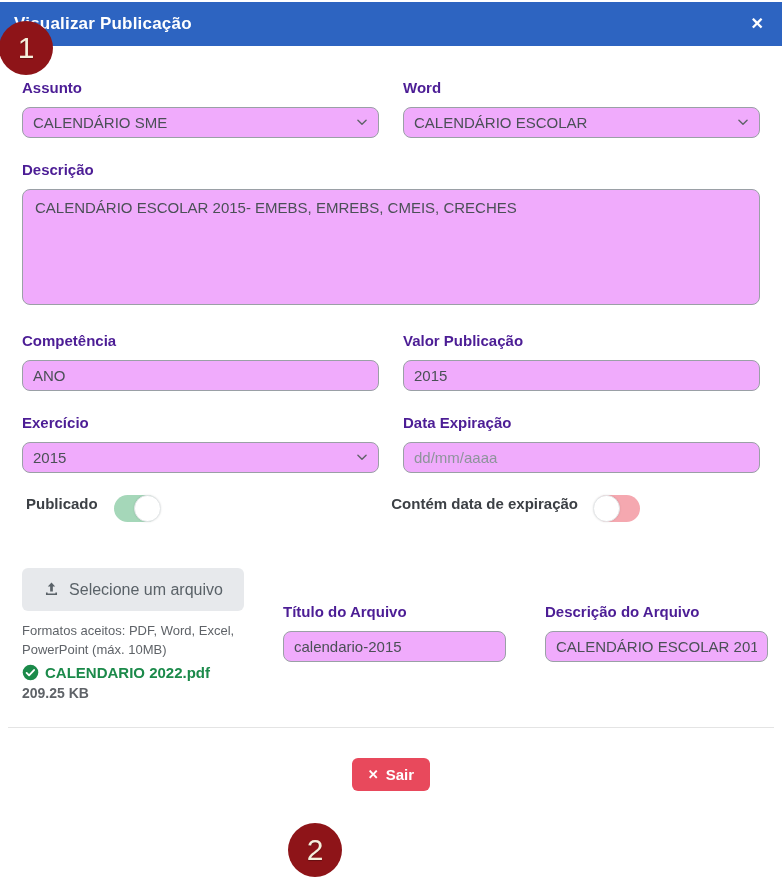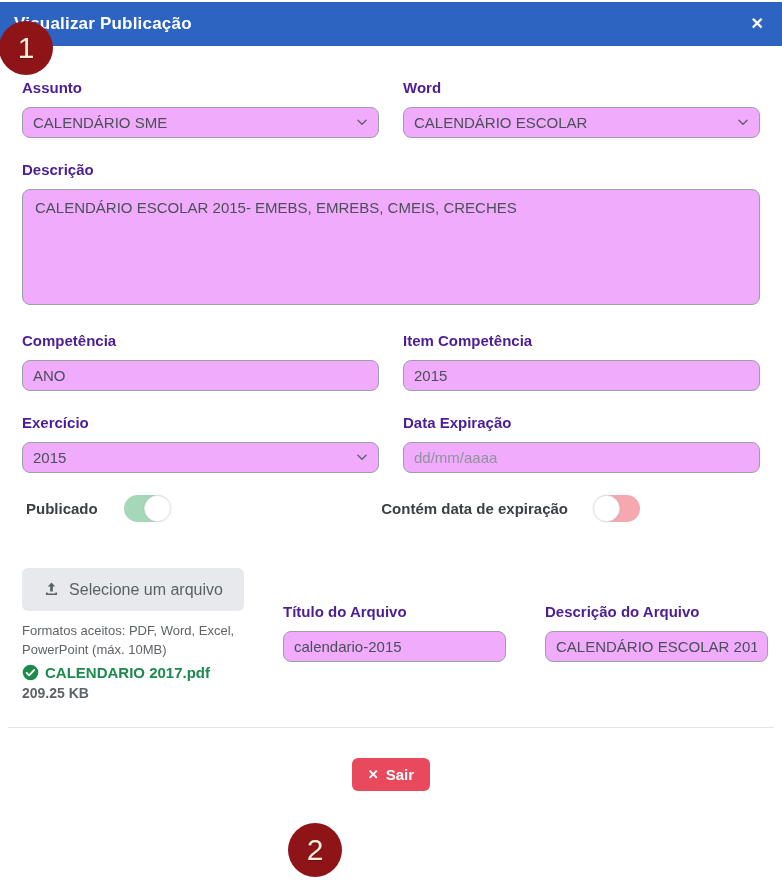--- a/index.html
+++ b/index.html
@@ -50,21 +50,21 @@
   .control::placeholder { color: #8d949b; opacity: 1; }
   textarea.control { height: 116px; padding: 8px 12px; resize: none; line-height: 20px; }
   .select-wrap { position: relative; }
   select.control { appearance: none; -webkit-appearance: none; padding-right: 30px; }
   .chevron {
     position: absolute; right: 10px; top: 8px; pointer-events: none;
   }
 
   
   .toggle-row { display: flex; margin: 0 0 46px 0; }
-  .toggle-group { display: flex; align-items: center; gap: 26px; }
+  .toggle-group { display: flex; gap: 16px; }
   .toggle-group.right { margin-left: auto; margin-right: 120px; }
   .toggle-label { font-size: 15px; font-weight: bold; color: #3c4045; }
   .toggle { position: relative; width: 46px; height: 27px; border-radius: 14px; cursor: pointer; }
   .toggle .knob {
     position: absolute; top: 0; width: 27px; height: 27px; border-radius: 50%;
     background: #fff; border: 1px solid #e3e6e8; box-shadow: 0 0 2px rgba(0,0,0,.12);
   }
   .toggle.on { background: #a5d7b9; }
   .toggle.on .knob { right: -1px; }
   .toggle.off { background: #f5a8b0; }
@@ -147,21 +147,21 @@
       </div>
     </div>
 
 
     <div class="row">
       <div class="col">
         <label class="field-label">Competência</label>
         <input class="control" value="ANO" style="">
       </div>
       <div class="col">
-        <label class="field-label">Item Competência</label>
+        <label class="field-label">Valor Publicação</label>
         <input class="control" value="2015" style="">
       </div>
     </div>
 
     <div class="row">
       <div class="col">
         <label class="field-label">Exercício</label>
         <div class="select-wrap">
           <select class="control">
             <option>2015</option>
@@ -200,21 +200,21 @@
               <path d="M4.2 16.4v3.4h15.6v-3.4h-2.3v1.3H6.5v-1.3z"></path>
             </svg>
           <span>Selecione um arquivo</span>
         </button>
         <div class="upload-hint">Formatos aceitos: PDF, Word, Excel, PowerPoint (máx. 10MB)</div>
         <div class="file-row">
           <svg width="17" height="17" viewBox="0 0 24 24">
               <circle cx="12" cy="12" r="11" fill="#1b8a4a"></circle>
               <path d="M6.5 12.5l3.5 3.5 7-7.5" fill="none" stroke="#fff" stroke-width="2.6" stroke-linecap="round" stroke-linejoin="round"></path>
             </svg>
-          <span class="file-name">CALENDARIO 2017.pdf</span>
+          <span class="file-name">CALENDARIO 2022.pdf</span>
         </div>
         <div class="file-size">209.25 KB</div>
       </div>
       <div class="file-col">
         <label class="field-label">Título do Arquivo</label>
         <input class="control" value="calendario-2015" style="">
       </div>
       <div class="file-col">
         <label class="field-label">Descrição do Arquivo</label>
         <input class="control" value="CALENDÁRIO ESCOLAR 2015- EMEBS, EMREBS, CMEIS, CRECHES" style="">

